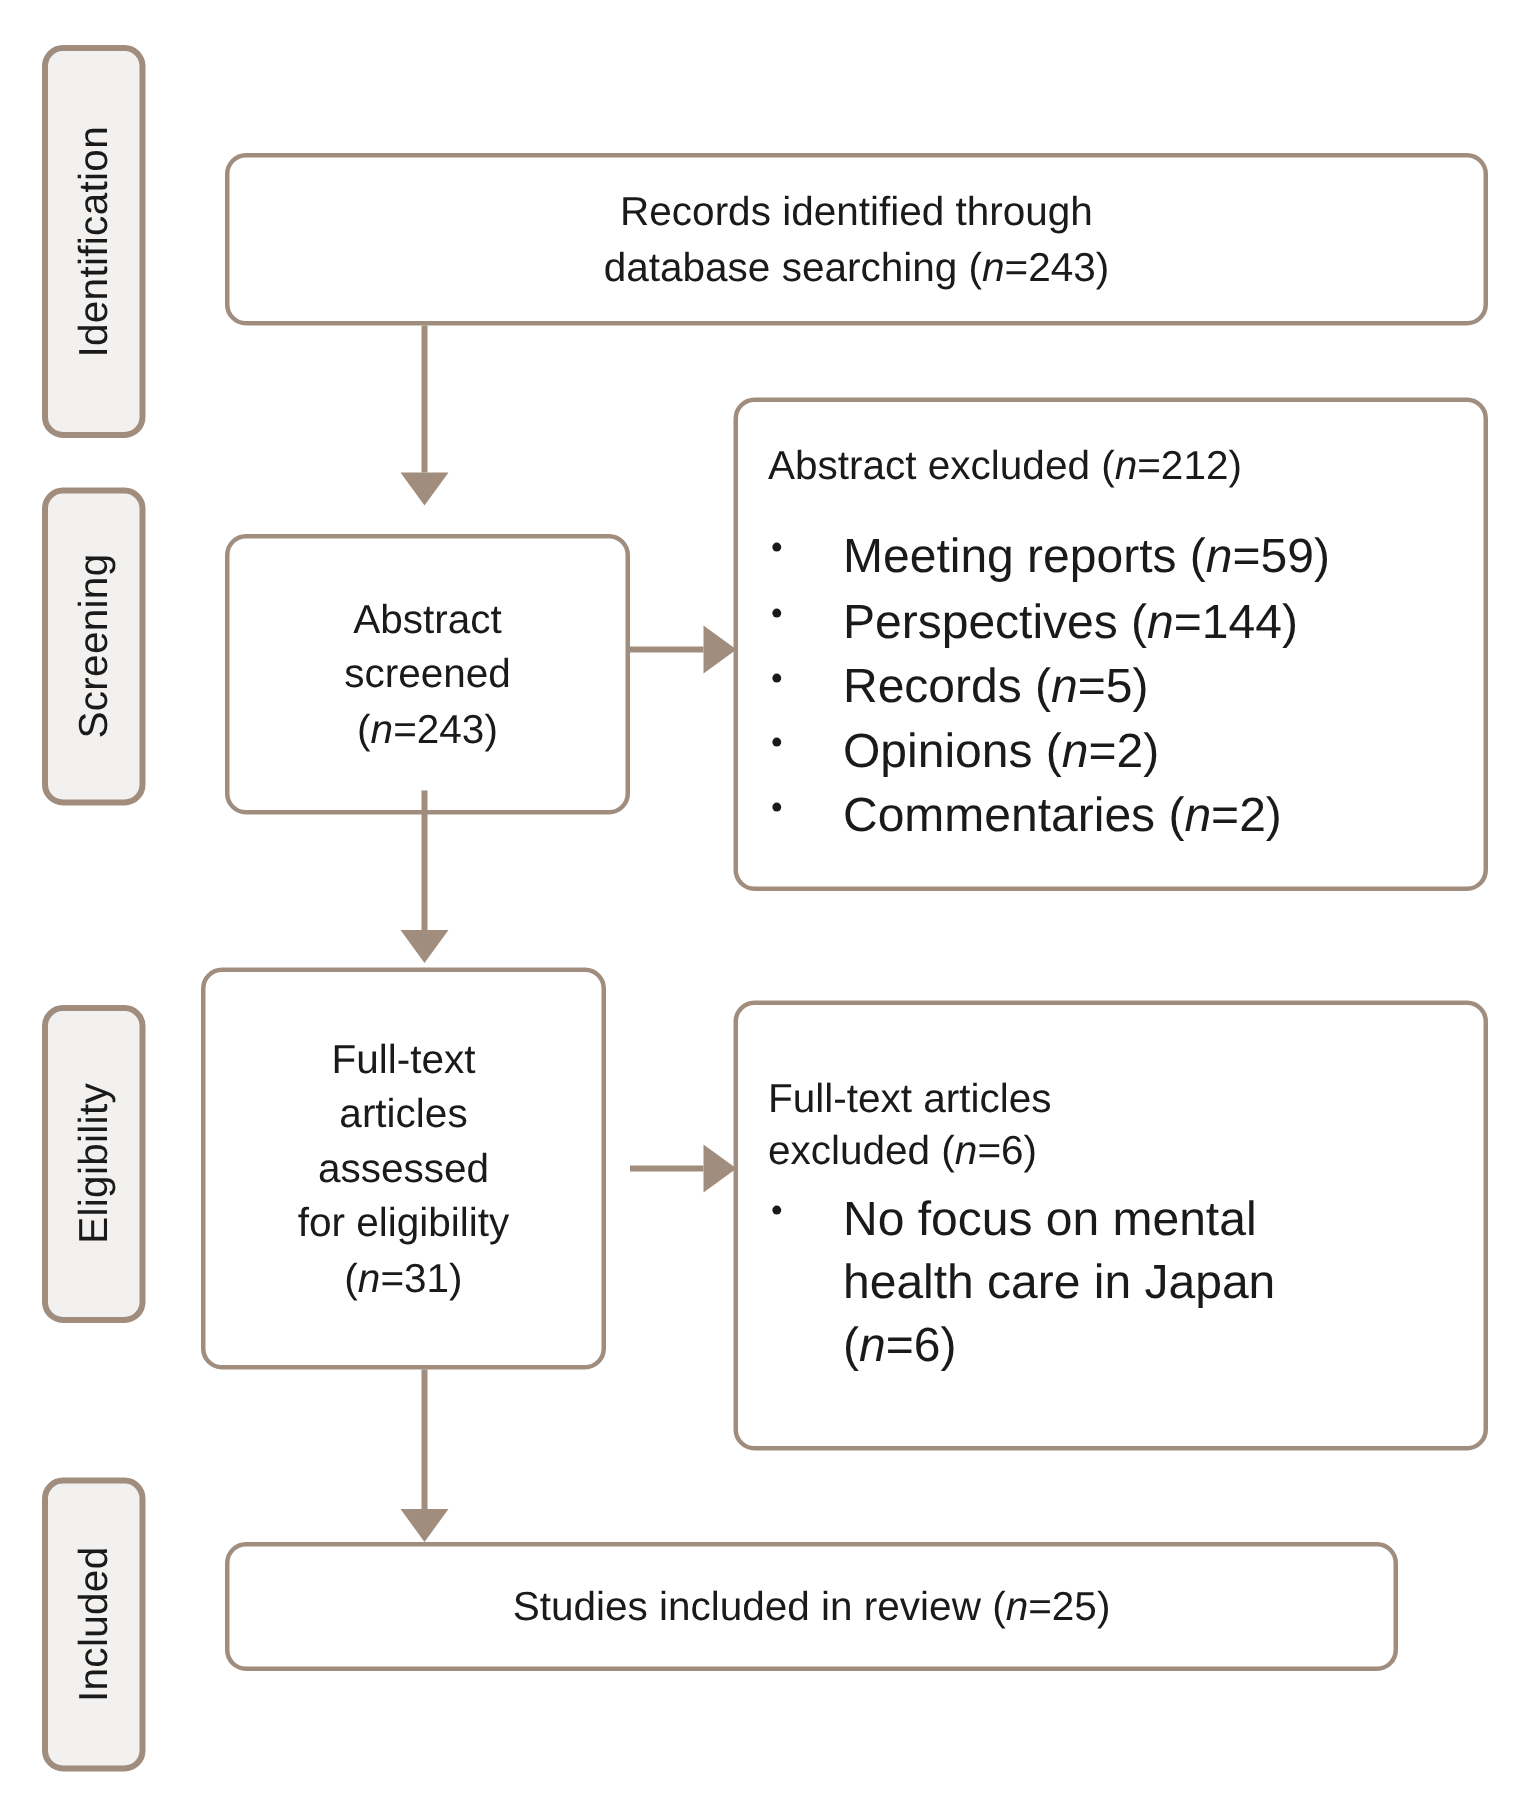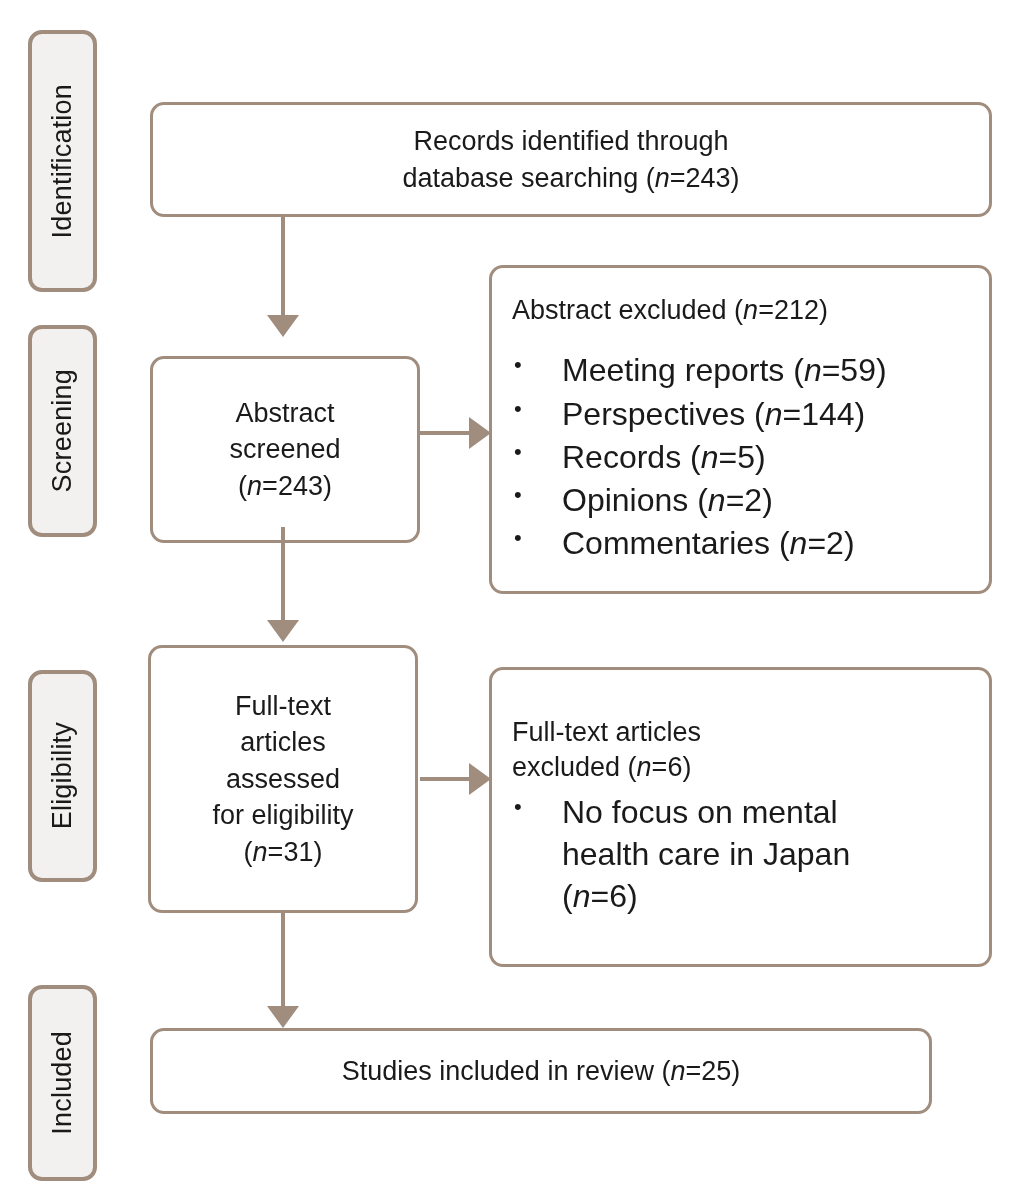--- a/index.html
+++ b/index.html
@@ -168,21 +168,21 @@
       <li><span>Perspectives (</span><em class="n">n</em><span>=144)</span></li>
       <li><span>Records (</span><em class="n">n</em><span>=5)</span></li>
       <li><span>Opinions (</span><em class="n">n</em><span>=2)</span></li>
       <li><span>Commentaries (</span><em class="n">n</em><span>=2)</span></li>
     </ul>
   </div>
 
   <div class="conn-v" style="left:281px; top:527px; height:93px;"></div>
   <div class="arrow-down" style="left:267px; top:620px;"></div>
 
-  <div class="flow-box centered" style="left:148px; top:645px; width:270px; height:268px;">
+  <div class="flow-box centered" style="left:134px; top:645px; width:270px; height:268px;">
     <div class="box-text">Full-text</div>
     <div class="box-text">articles</div>
     <div class="box-text">assessed</div>
     <div class="box-text">for eligibility</div>
     <div class="box-text"><span>(</span><em class="n">n</em><span>=31)</span></div>
   </div>
 
   <div class="conn-h" style="left:420px; top:777px; width:49px;"></div>
   <div class="arrow-right" style="left:469px; top:763px;"></div>
 

